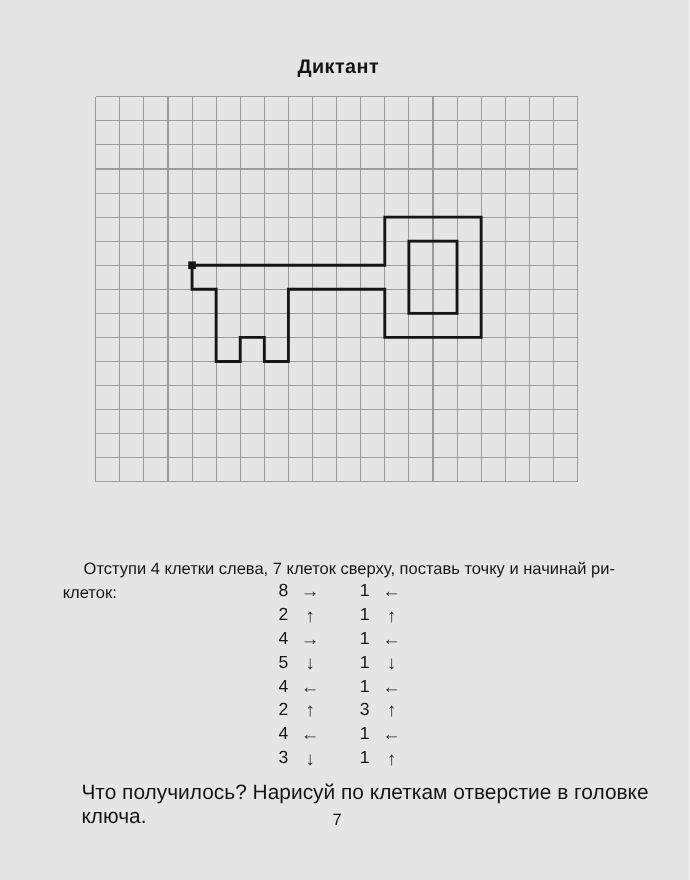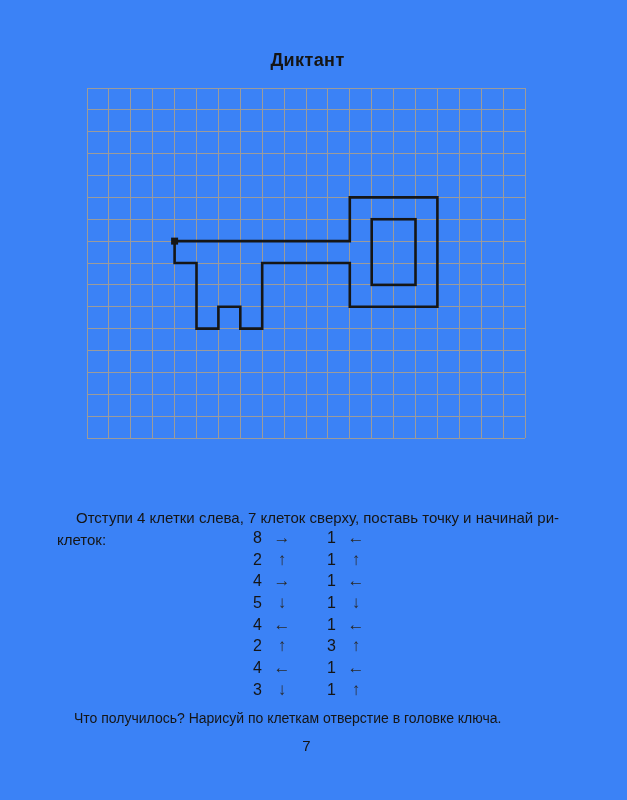--- a/index.html
+++ b/index.html
@@ -1,20 +1,20 @@
 <!DOCTYPE html>
 <html><head>
 <meta charset="utf-8">
 <style>
   html, body { margin: 0; padding: 0; background: #ffffff; }
   .page {
     position: relative;
     width: 627px;
     height: 800px;
-    background: #3b82f6;
+    background: #e5e5e5;
     font-family: "Liberation Sans", "DejaVu Sans", sans-serif;
     color: #151515;
     overflow: hidden;
   }
   .title {
     position: absolute;
     top: 50px;
     left: 0;
     width: 100%;
     margin: 0;
@@ -54,21 +54,21 @@
     height: 21.7px;
     align-items: center;
     font-size: 16px;
   }
   .srow .n { text-align: right; }
   .srow .a { text-align: center; font-size: 17px; color: #2a2a2a; }
   .question {
     position: absolute;
     left: 74px;
     top: 710px;
-    font-size: 14px;
+    font-size: 19px;
   }
   .pagenum {
     position: absolute;
     left: 0;
     top: 737px;
     width: 100%;
     text-align: center;
     font-size: 15px;
     transform: translateX(-7px);
   }

